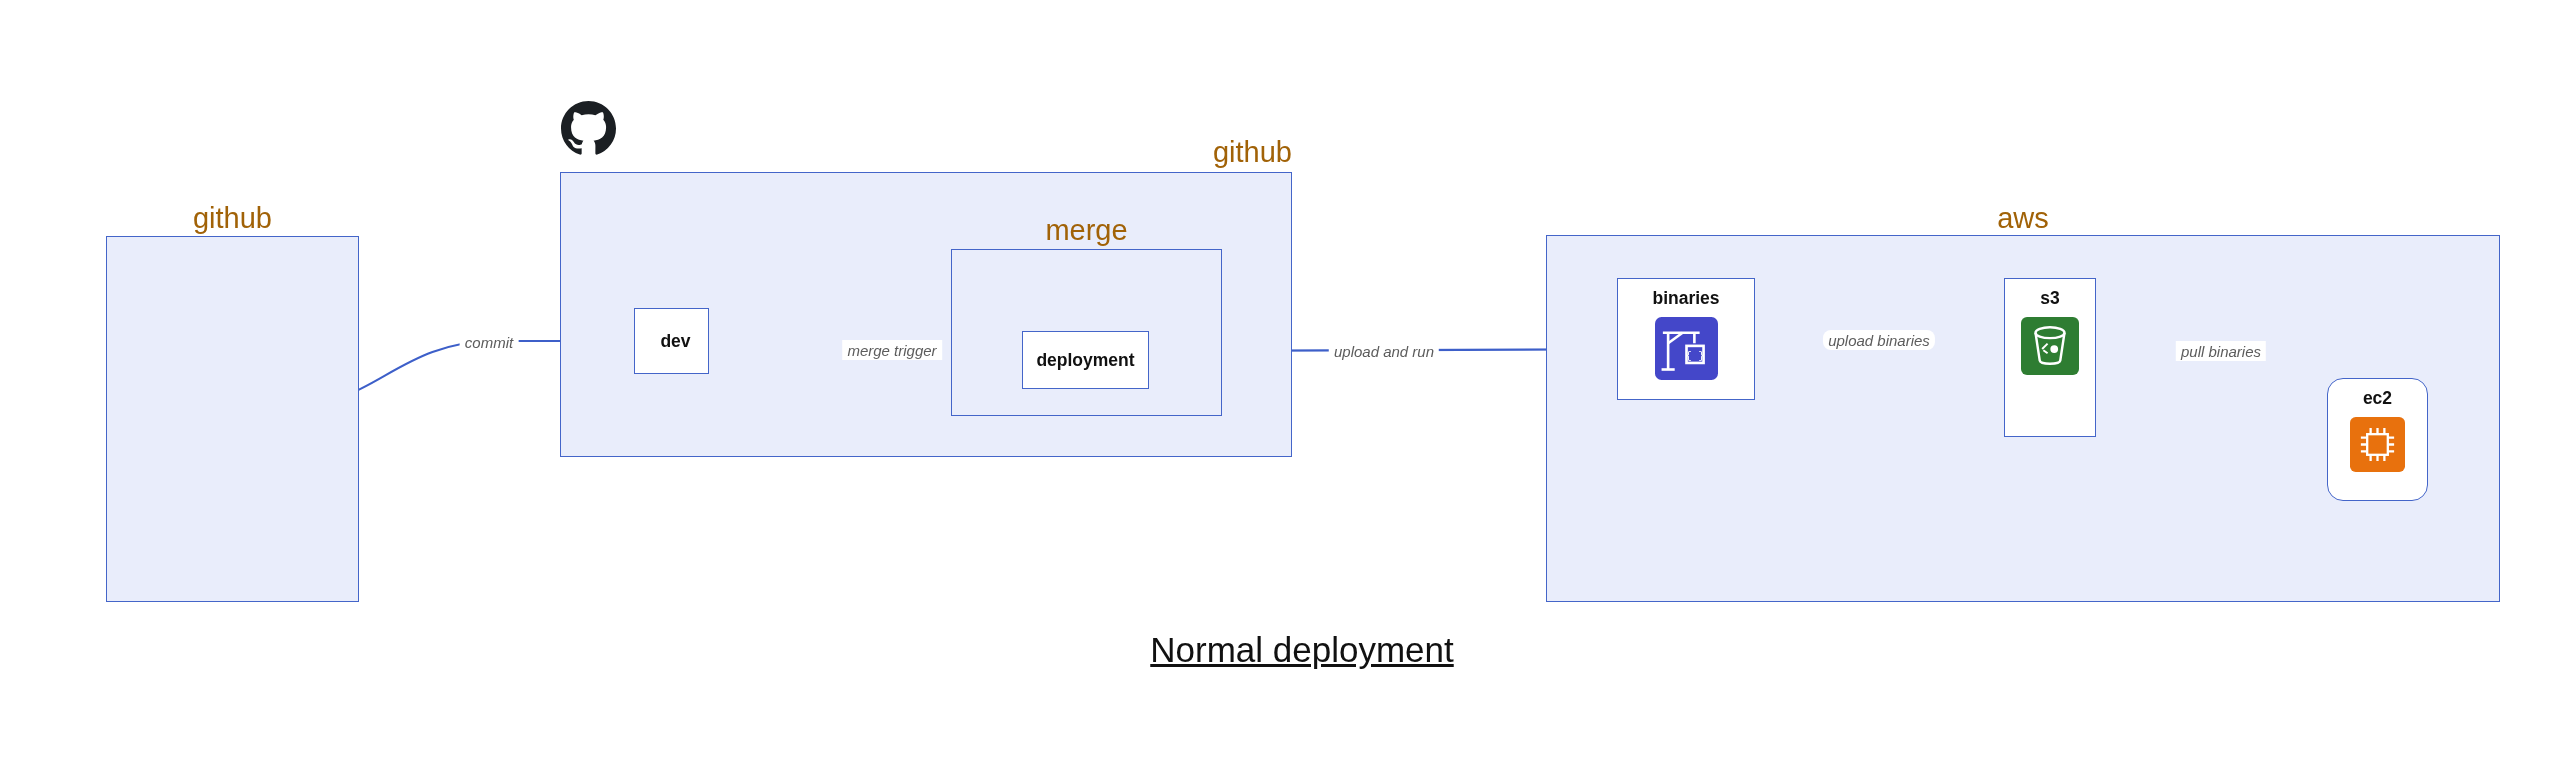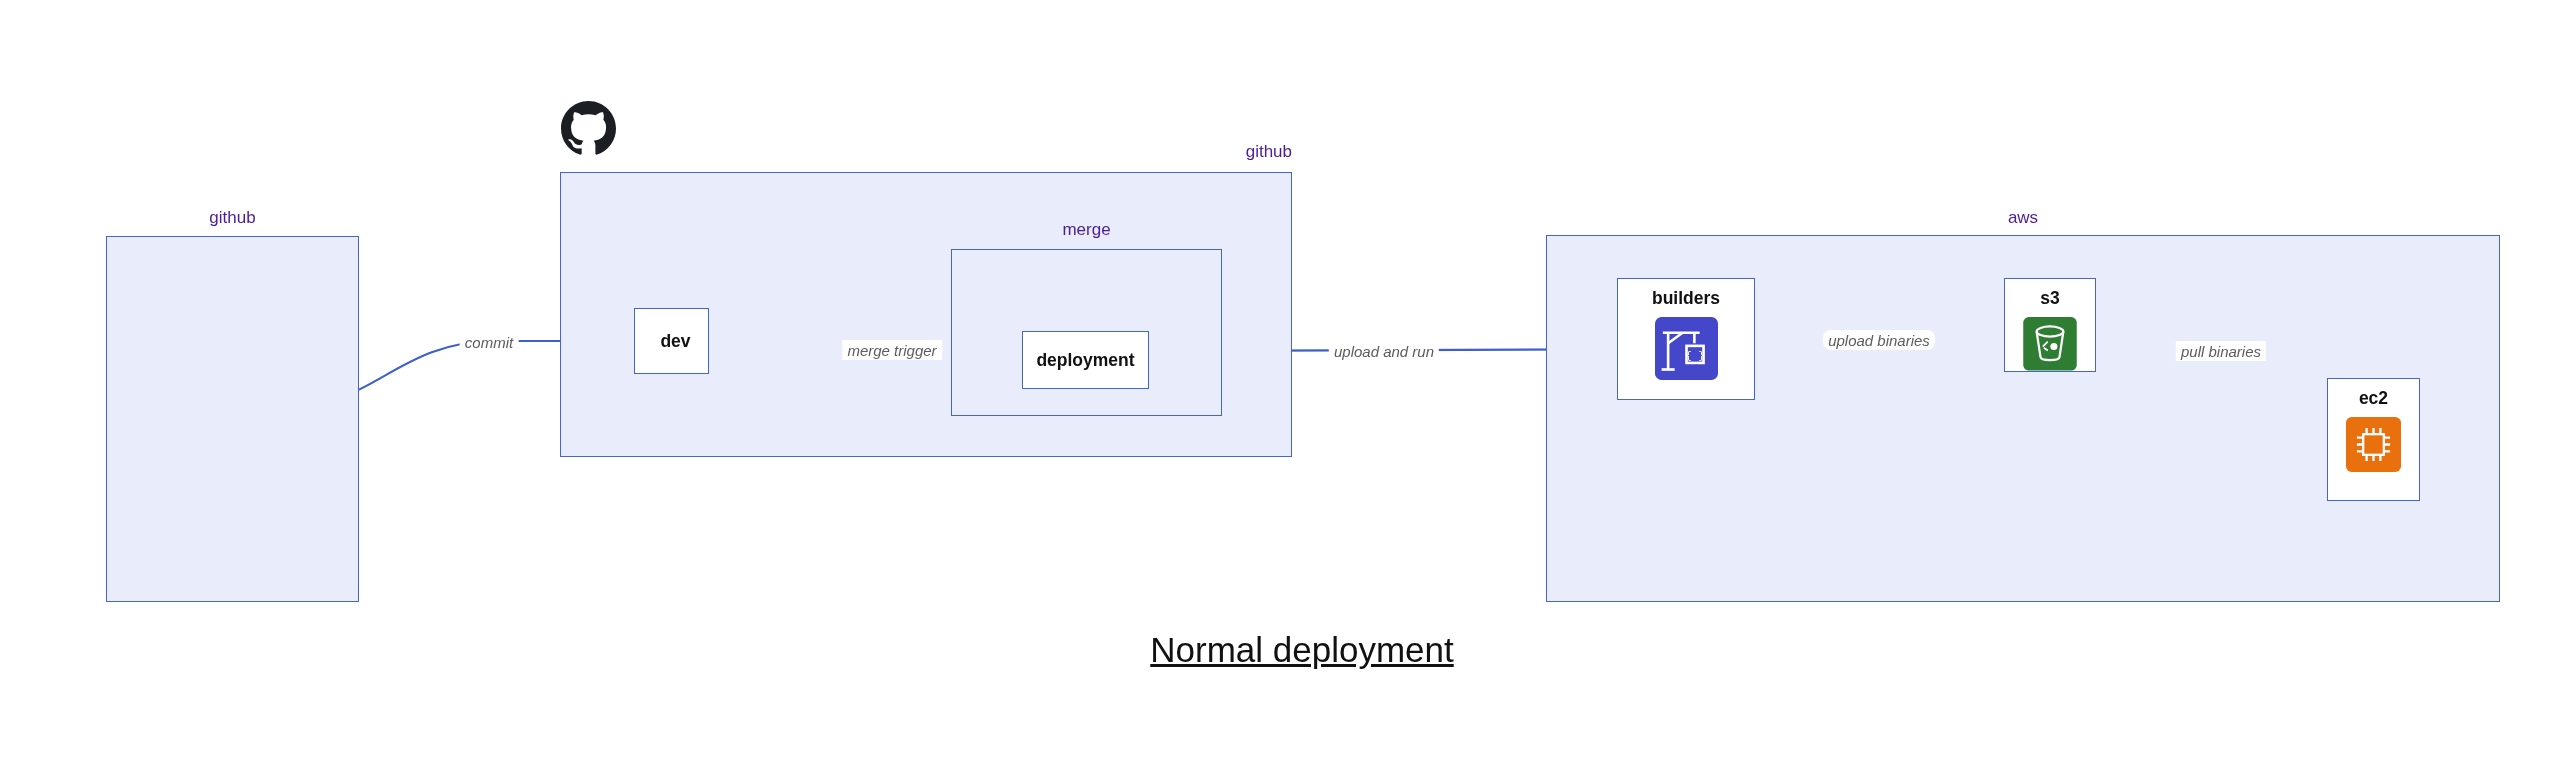--- a/index.html
+++ b/index.html
@@ -10,22 +10,22 @@
   .edges-layer path.edge { fill: none; stroke: var(--arrow, #3D5FC9); stroke-width: 4; }
 
   .container-box {
     position: absolute;
     background: var(--container-fill, #E9EDFB);
     border: 1.5px solid var(--container-border, #4465C9);
     box-sizing: border-box;
   }
   .container-label {
     position: absolute;
-    font-size: 17px;
-    color: #4c1d95;
+    font-size: 29px;
+    color: #a16207;
     height: 28px;
     line-height: 28px;
   }
   .container-label.center { text-align: center; }
   .container-label.right { text-align: right; }
 
   .node {
     position: absolute;
     background: var(--node-fill, #FFFFFF);
     border: 1.5px solid var(--node-border, #4465C9);
@@ -104,49 +104,49 @@
   <div class="container-box" style="left:951px; top:249px; width:271px; height:167px;"></div>
 
   <div class="node centered" style="left:1022px; top:331px; width:127px; height:58px;">
     <span class="node-label">deployment</span>
   </div>
 
   <div class="container-label center" style="left:1546px; top:204px; width:954px;">aws</div>
   <div class="container-box" style="left:1546px; top:235px; width:954px; height:367px;"></div>
 
   <div class="node" style="left:1617px; top:278px; width:138px; height:122px;">
-    <span class="node-label">builders</span>
+    <span class="node-label">binaries</span>
     <svg class="node-icon" width="63" height="63" viewBox="0 0 48 48">
       <rect width="48" height="48" rx="5" fill="var(--builders-icon,#4447C9)"></rect>
       <g stroke="#ffffff" stroke-width="2" fill="none">
         <path d="M10 40 V12"></path>
         <path d="M6 12 H34"></path>
         <path d="M10 20 L21 12"></path>
         <path d="M30 12 V20"></path>
         <rect x="24" y="22" width="13" height="13"></rect>
         <path d="M5 40 H15"></path>
       </g>
       <text x="30.5" y="32" fill="#ffffff" font-size="8" text-anchor="middle" font-family="Liberation Mono, monospace">{ }</text>
     </svg>
   </div>
 
-  <div class="node" style="left:2004px; top:278px; width:92px; height:94px;">
+  <div class="node" style="left:2004px; top:278px; width:92px; height:159px;">
     <span class="node-label">s3</span>
     <svg class="node-icon" width="58" height="58" viewBox="0 0 48 48">
       <rect width="48" height="48" rx="5" fill="var(--s3-icon,#2E7D32)"></rect>
       <g stroke="#ffffff" stroke-width="2" fill="none">
         <ellipse cx="24" cy="13" rx="12" ry="4.5"></ellipse>
         <path d="M12 13 L15.5 36 C16 39.5 32 39.5 32.5 36 L36 13"></path>
       </g>
       <circle cx="27.5" cy="26.5" r="3.2" fill="#ffffff"></circle>
       <path d="M22 22 l-4.5 4.5 M22 30 l-3.5 -2.5" stroke="#ffffff" stroke-width="1.6" fill="none"></path>
     </svg>
   </div>
 
-  <div class="node" style="left:2327px; top:378px; width:93px; height:123px;">
+  <div class="node" style="left:2327px; top:378px; width:101px; height:123px;border-radius:16px;">
     <span class="node-label">ec2</span>
     <svg class="node-icon" width="55" height="55" viewBox="0 0 48 48">
       <rect width="48" height="48" rx="5" fill="var(--ec2-icon,#E8710D)"></rect>
       <rect x="15" y="15" width="18" height="18" fill="none" stroke="#ffffff" stroke-width="2"></rect>
       <path stroke="#ffffff" stroke-width="2" fill="none" d="M18 9.5 V15 M24 9.5 V15 M30 9.5 V15 M18 33 V38.5 M24 33 V38.5 M30 33 V38.5 M9.5 18 H15 M9.5 24 H15 M9.5 30 H15 M33 18 H38.5 M33 24 H38.5 M33 30 H38.5"></path>
     </svg>
   </div>
 
   <div class="edge-label" style="left:441px; top:342px;margin-left:48px;">commit</div>
   <div class="edge-label" style="left:868px; top:350px;margin-left:24px;">merge trigger</div>

